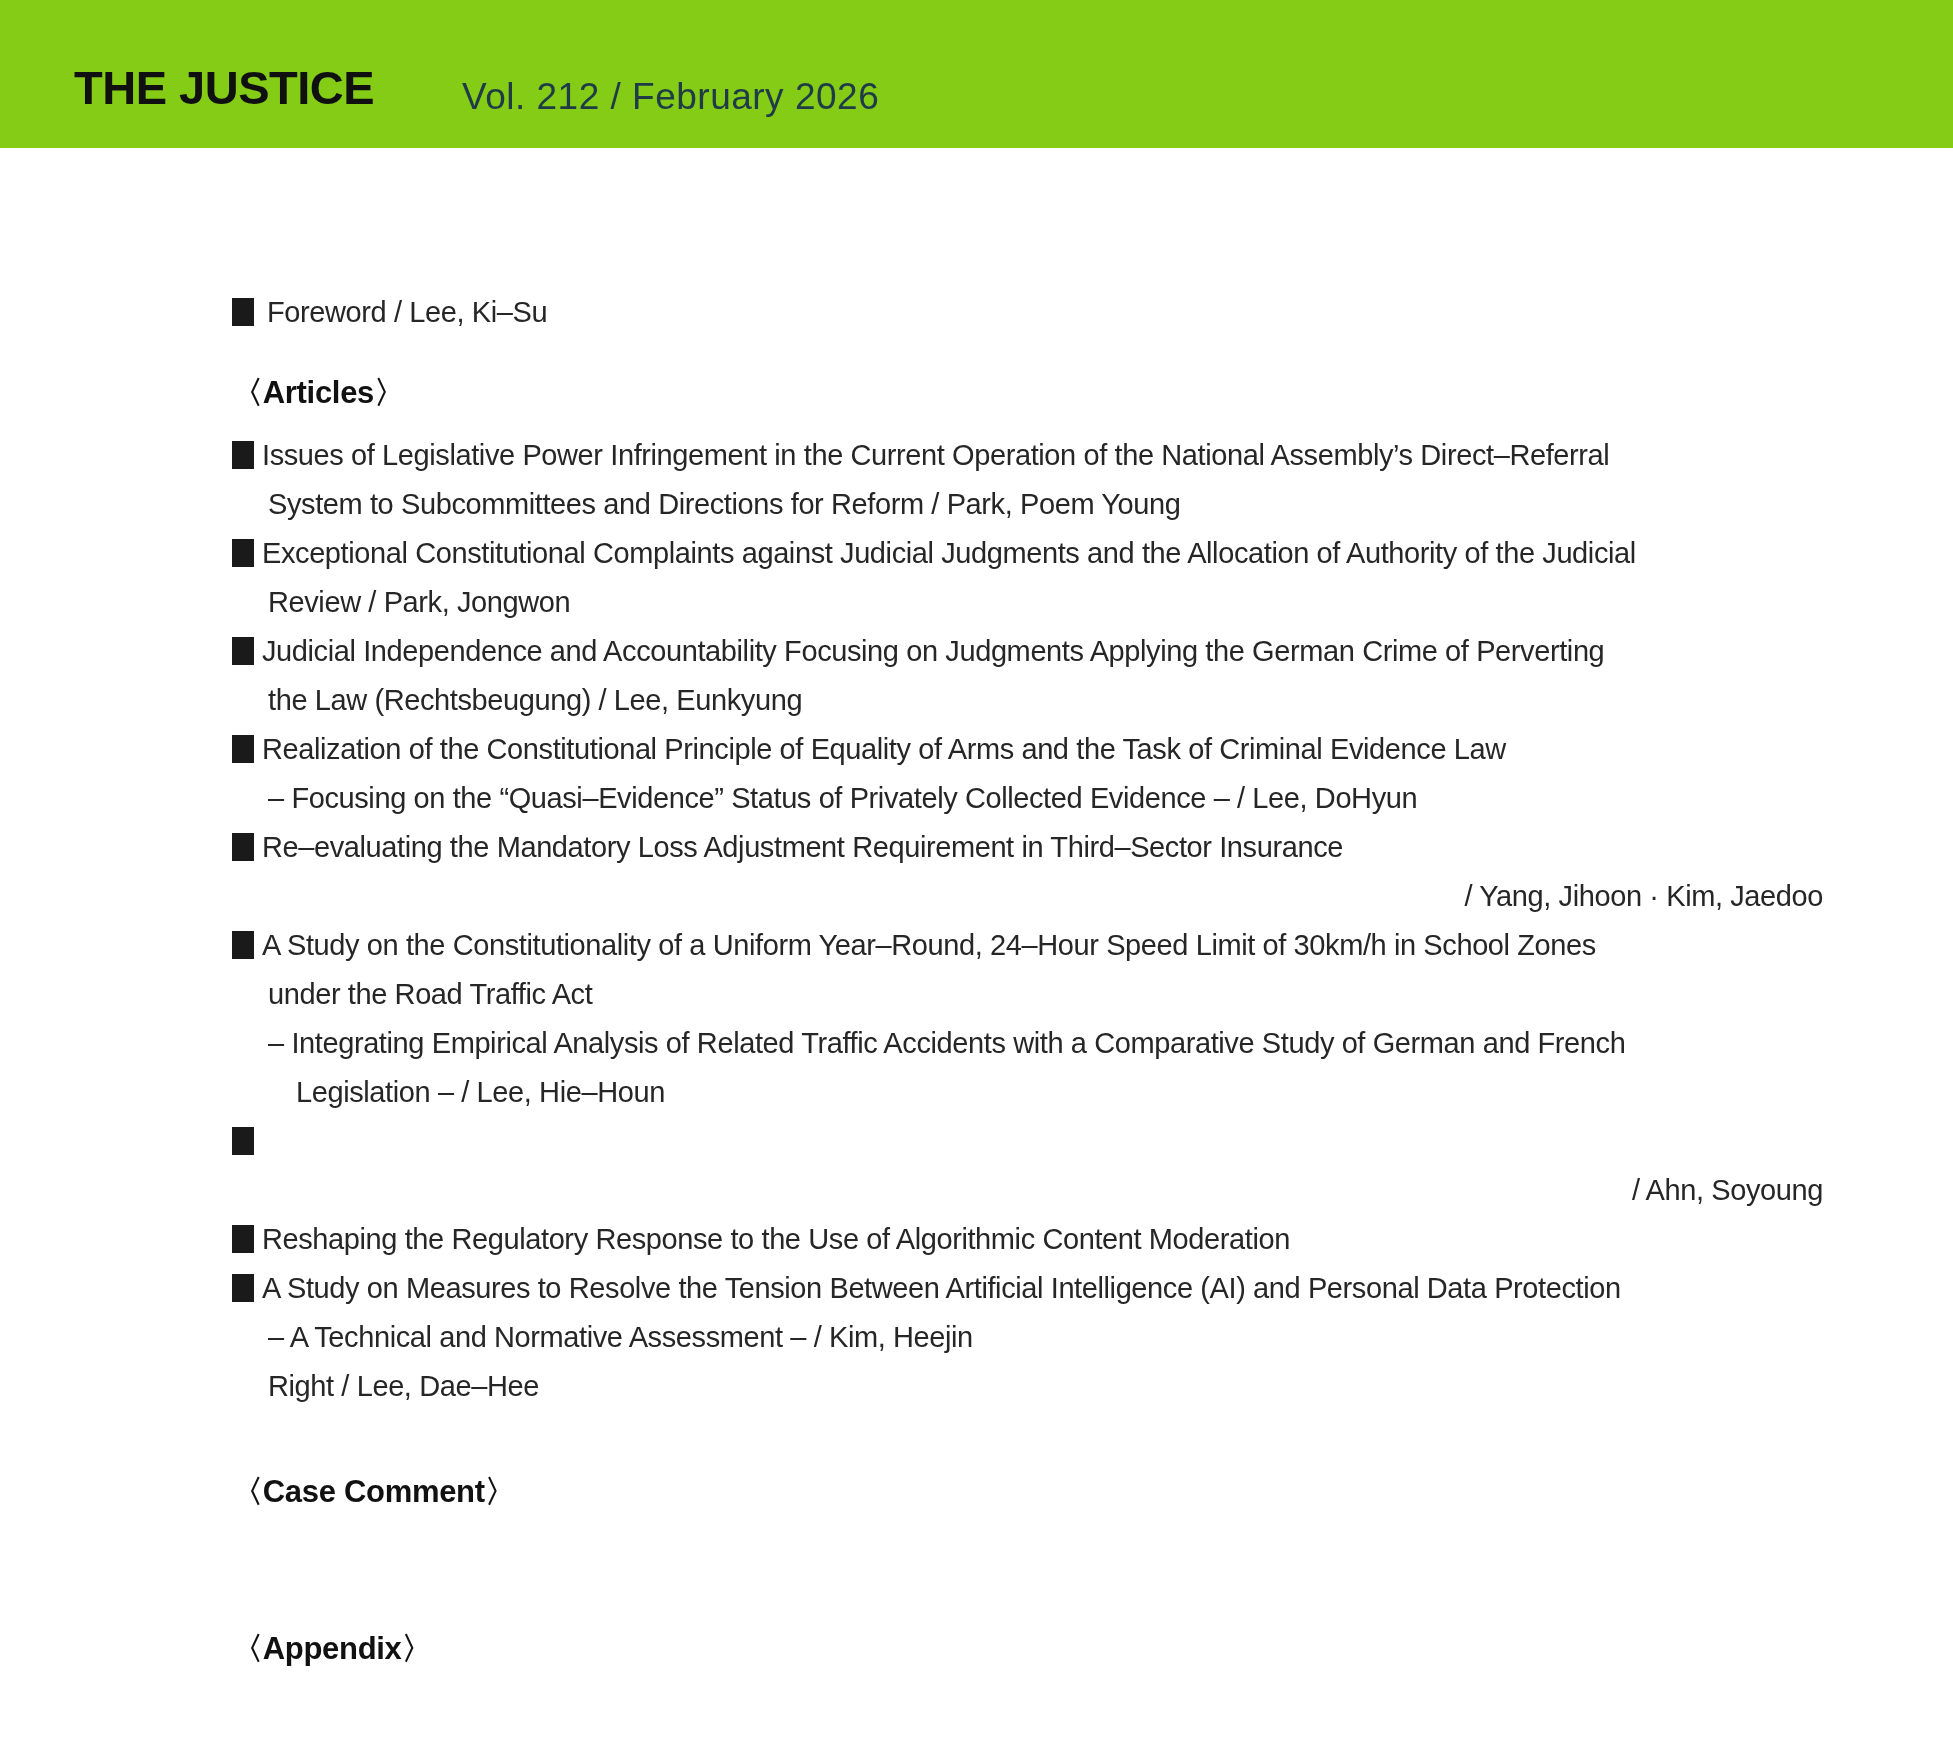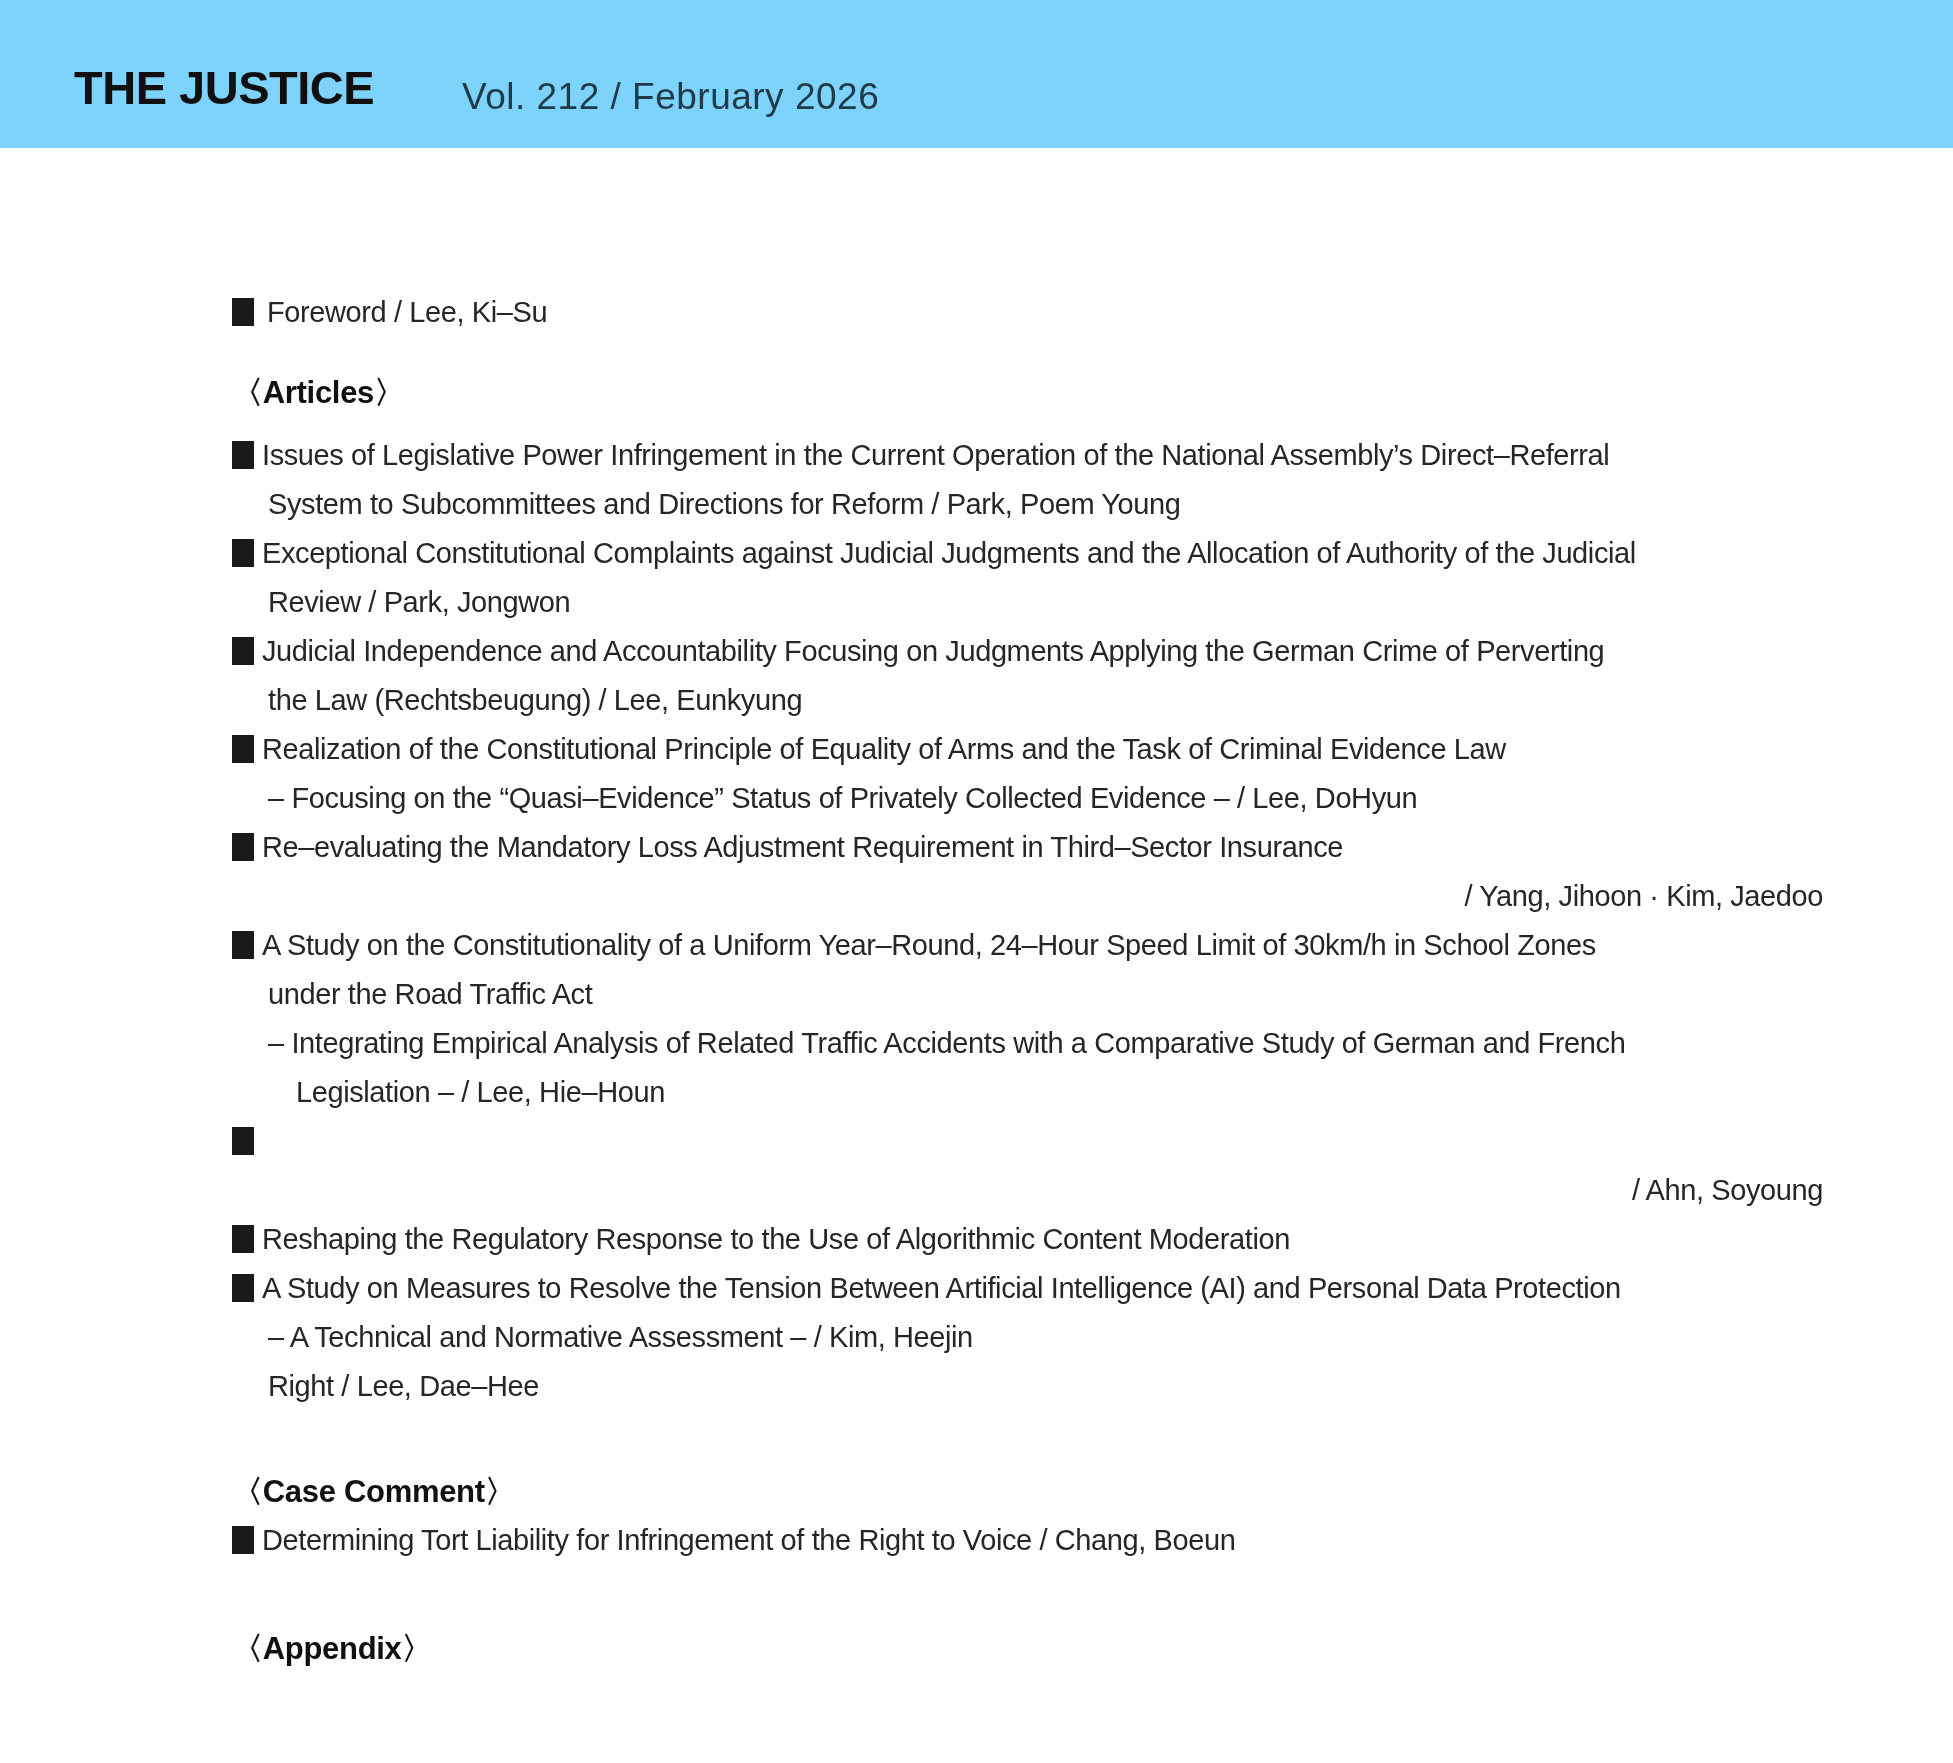--- a/index.html
+++ b/index.html
@@ -17,21 +17,21 @@
     width: 1953px;
     height: 1763px;
     background: #ffffff;
   }
   
   .masthead {
     position: absolute;
     top: 0; left: 0;
     width: 1953px;
     height: 148px;
-    background: #7dd3fc;
+    background: #84cc16;
   }
   .journal-title {
     position: absolute;
     left: 74px;
     top: 64px;
     font-size: 47px;
     line-height: 1;
     font-weight: bold;
     letter-spacing: -0.5px;
     color: #101010;
@@ -156,21 +156,18 @@
         <span class="bullet"></span><span class="line-text">A Study on Measures to Resolve the Tension Between Artificial Intelligence (AI) and Personal Data Protection</span>
       </div>
 
       <div class="line cont">– A Technical and Normative Assessment – / Kim, Heejin</div>
       <div class="line cont">Right / Lee, Dae–Hee</div>
 
     </div>
 
     <h2 class="section-heading heading-case">〈Case Comment〉</h2>
 
-    <div class="line case-item">
-      <span class="bullet"></span><span class="line-text">Determining Tort Liability for Infringement of the Right to Voice / Chang, Boeun</span>
-    </div>
 
     <h2 class="section-heading heading-appendix">〈Appendix〉</h2>
 
   </main>
 
 </div>
 
 </body></html>

